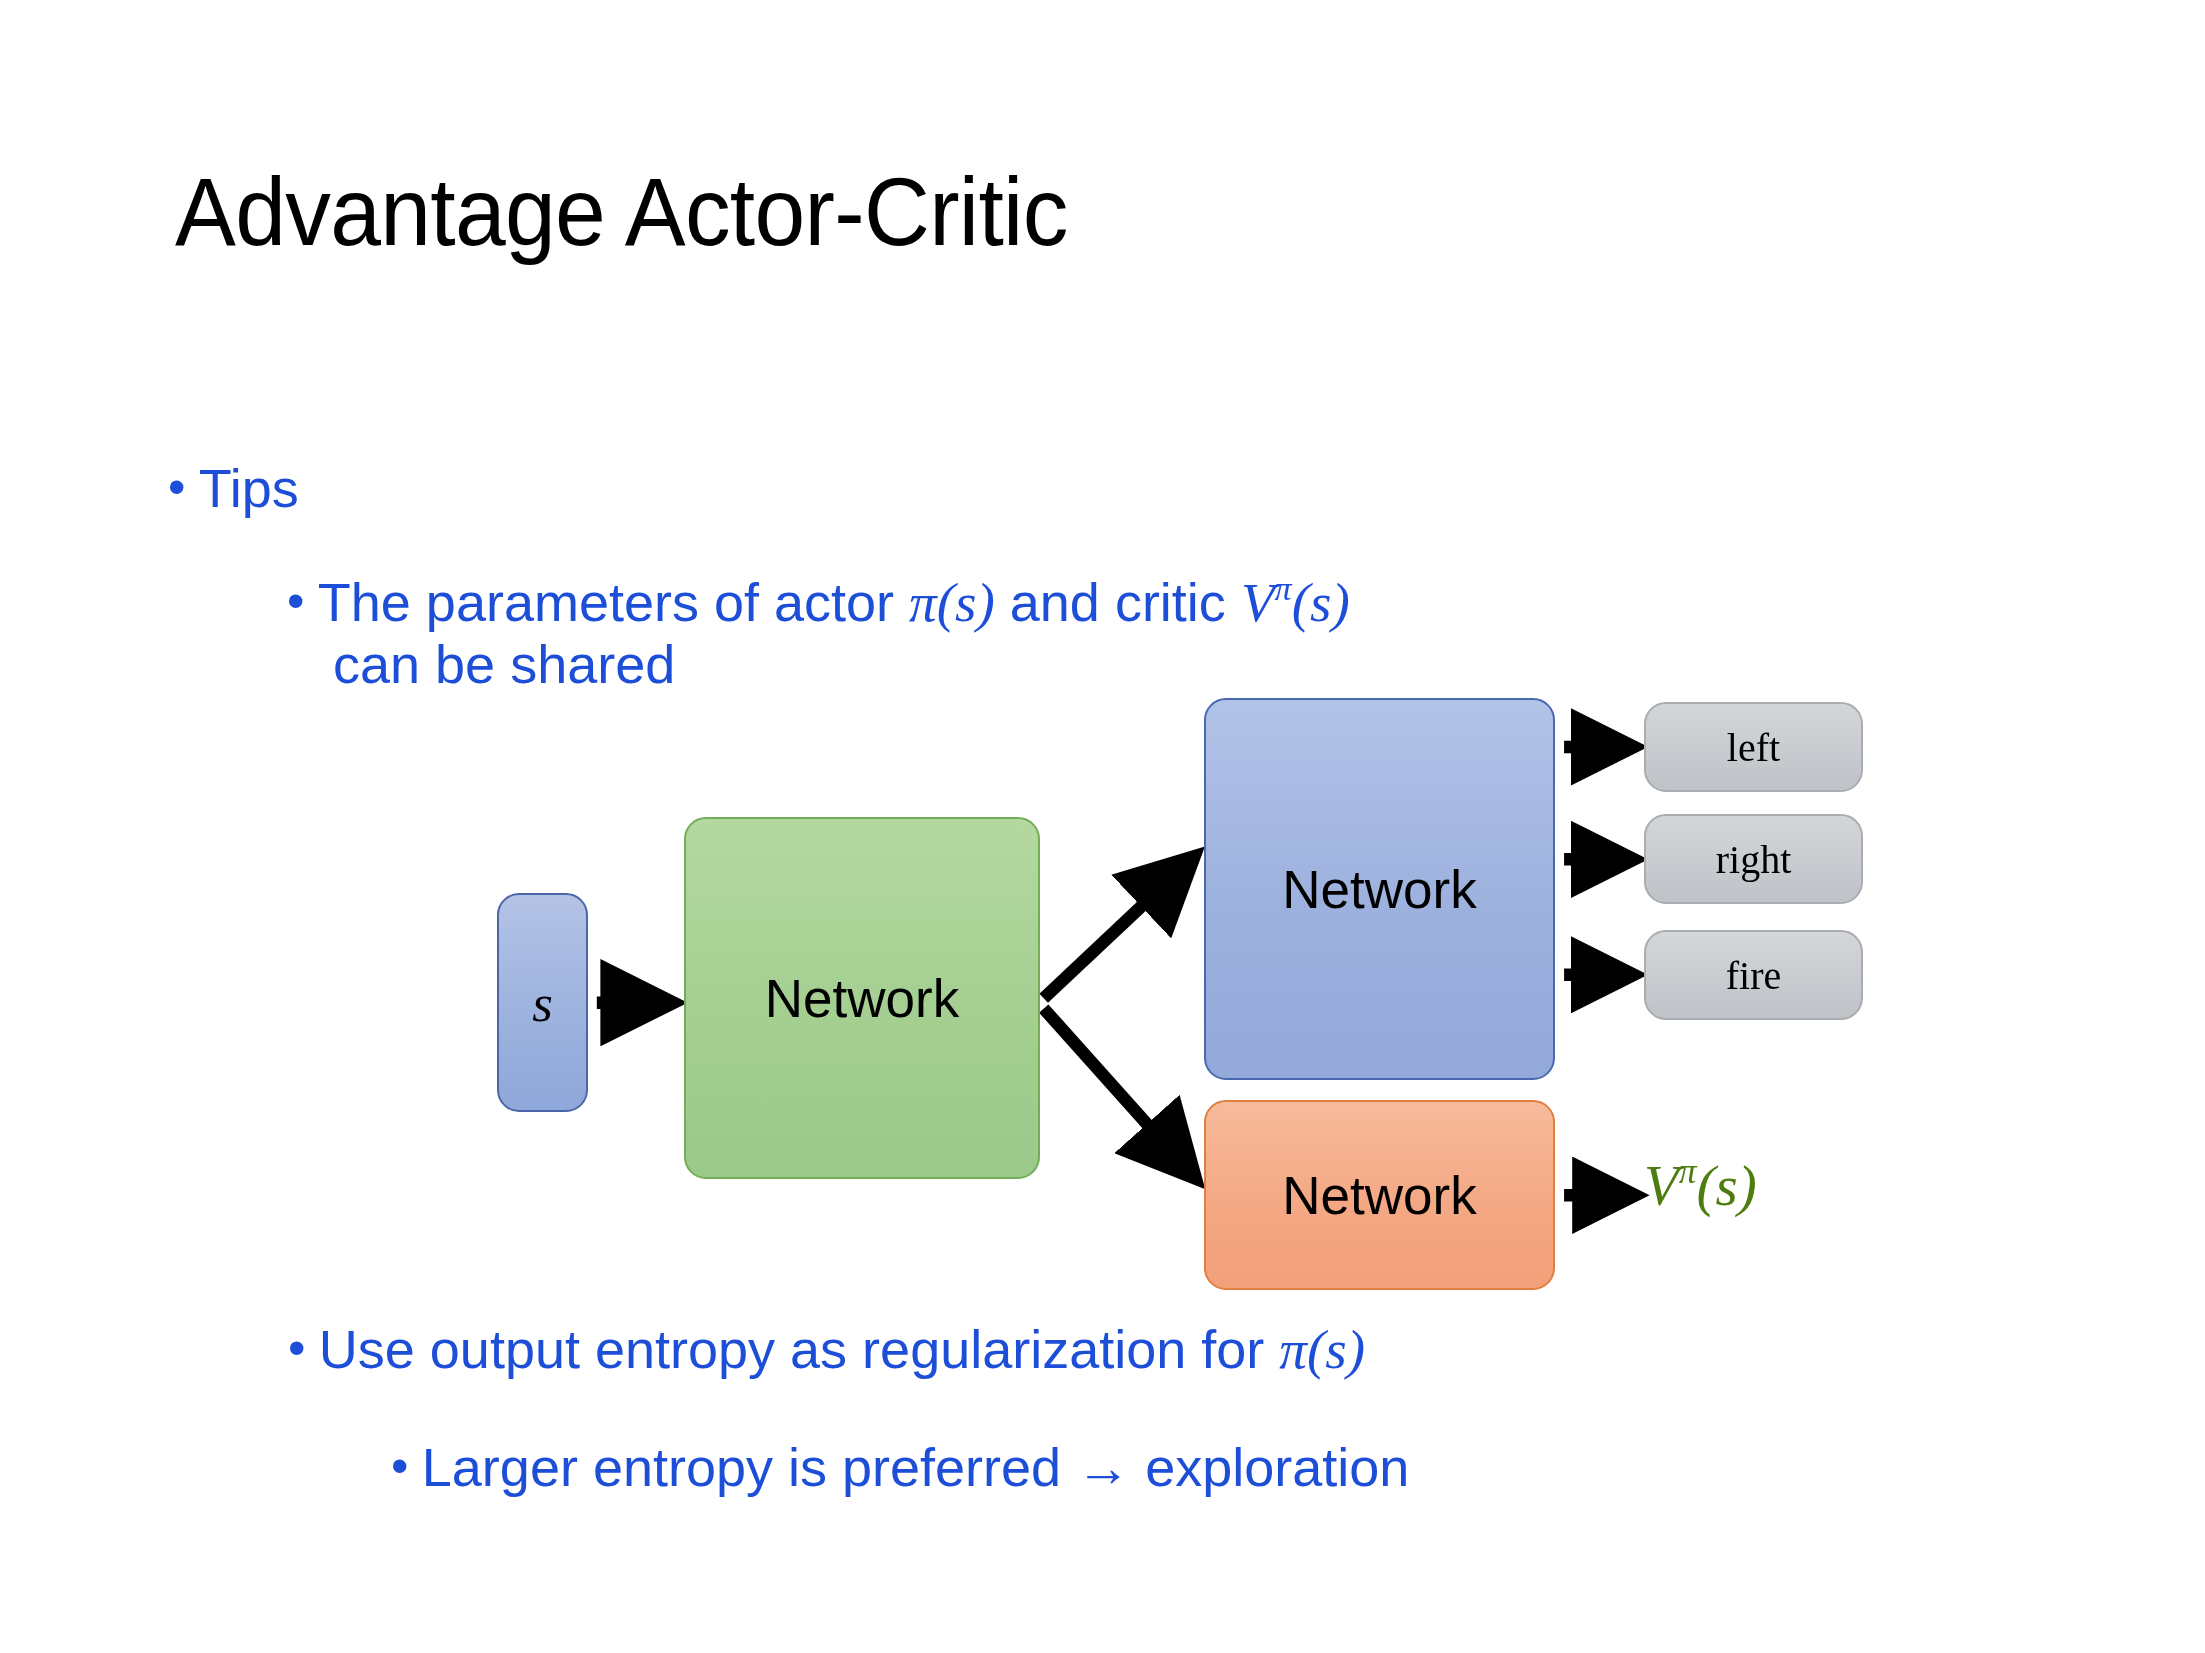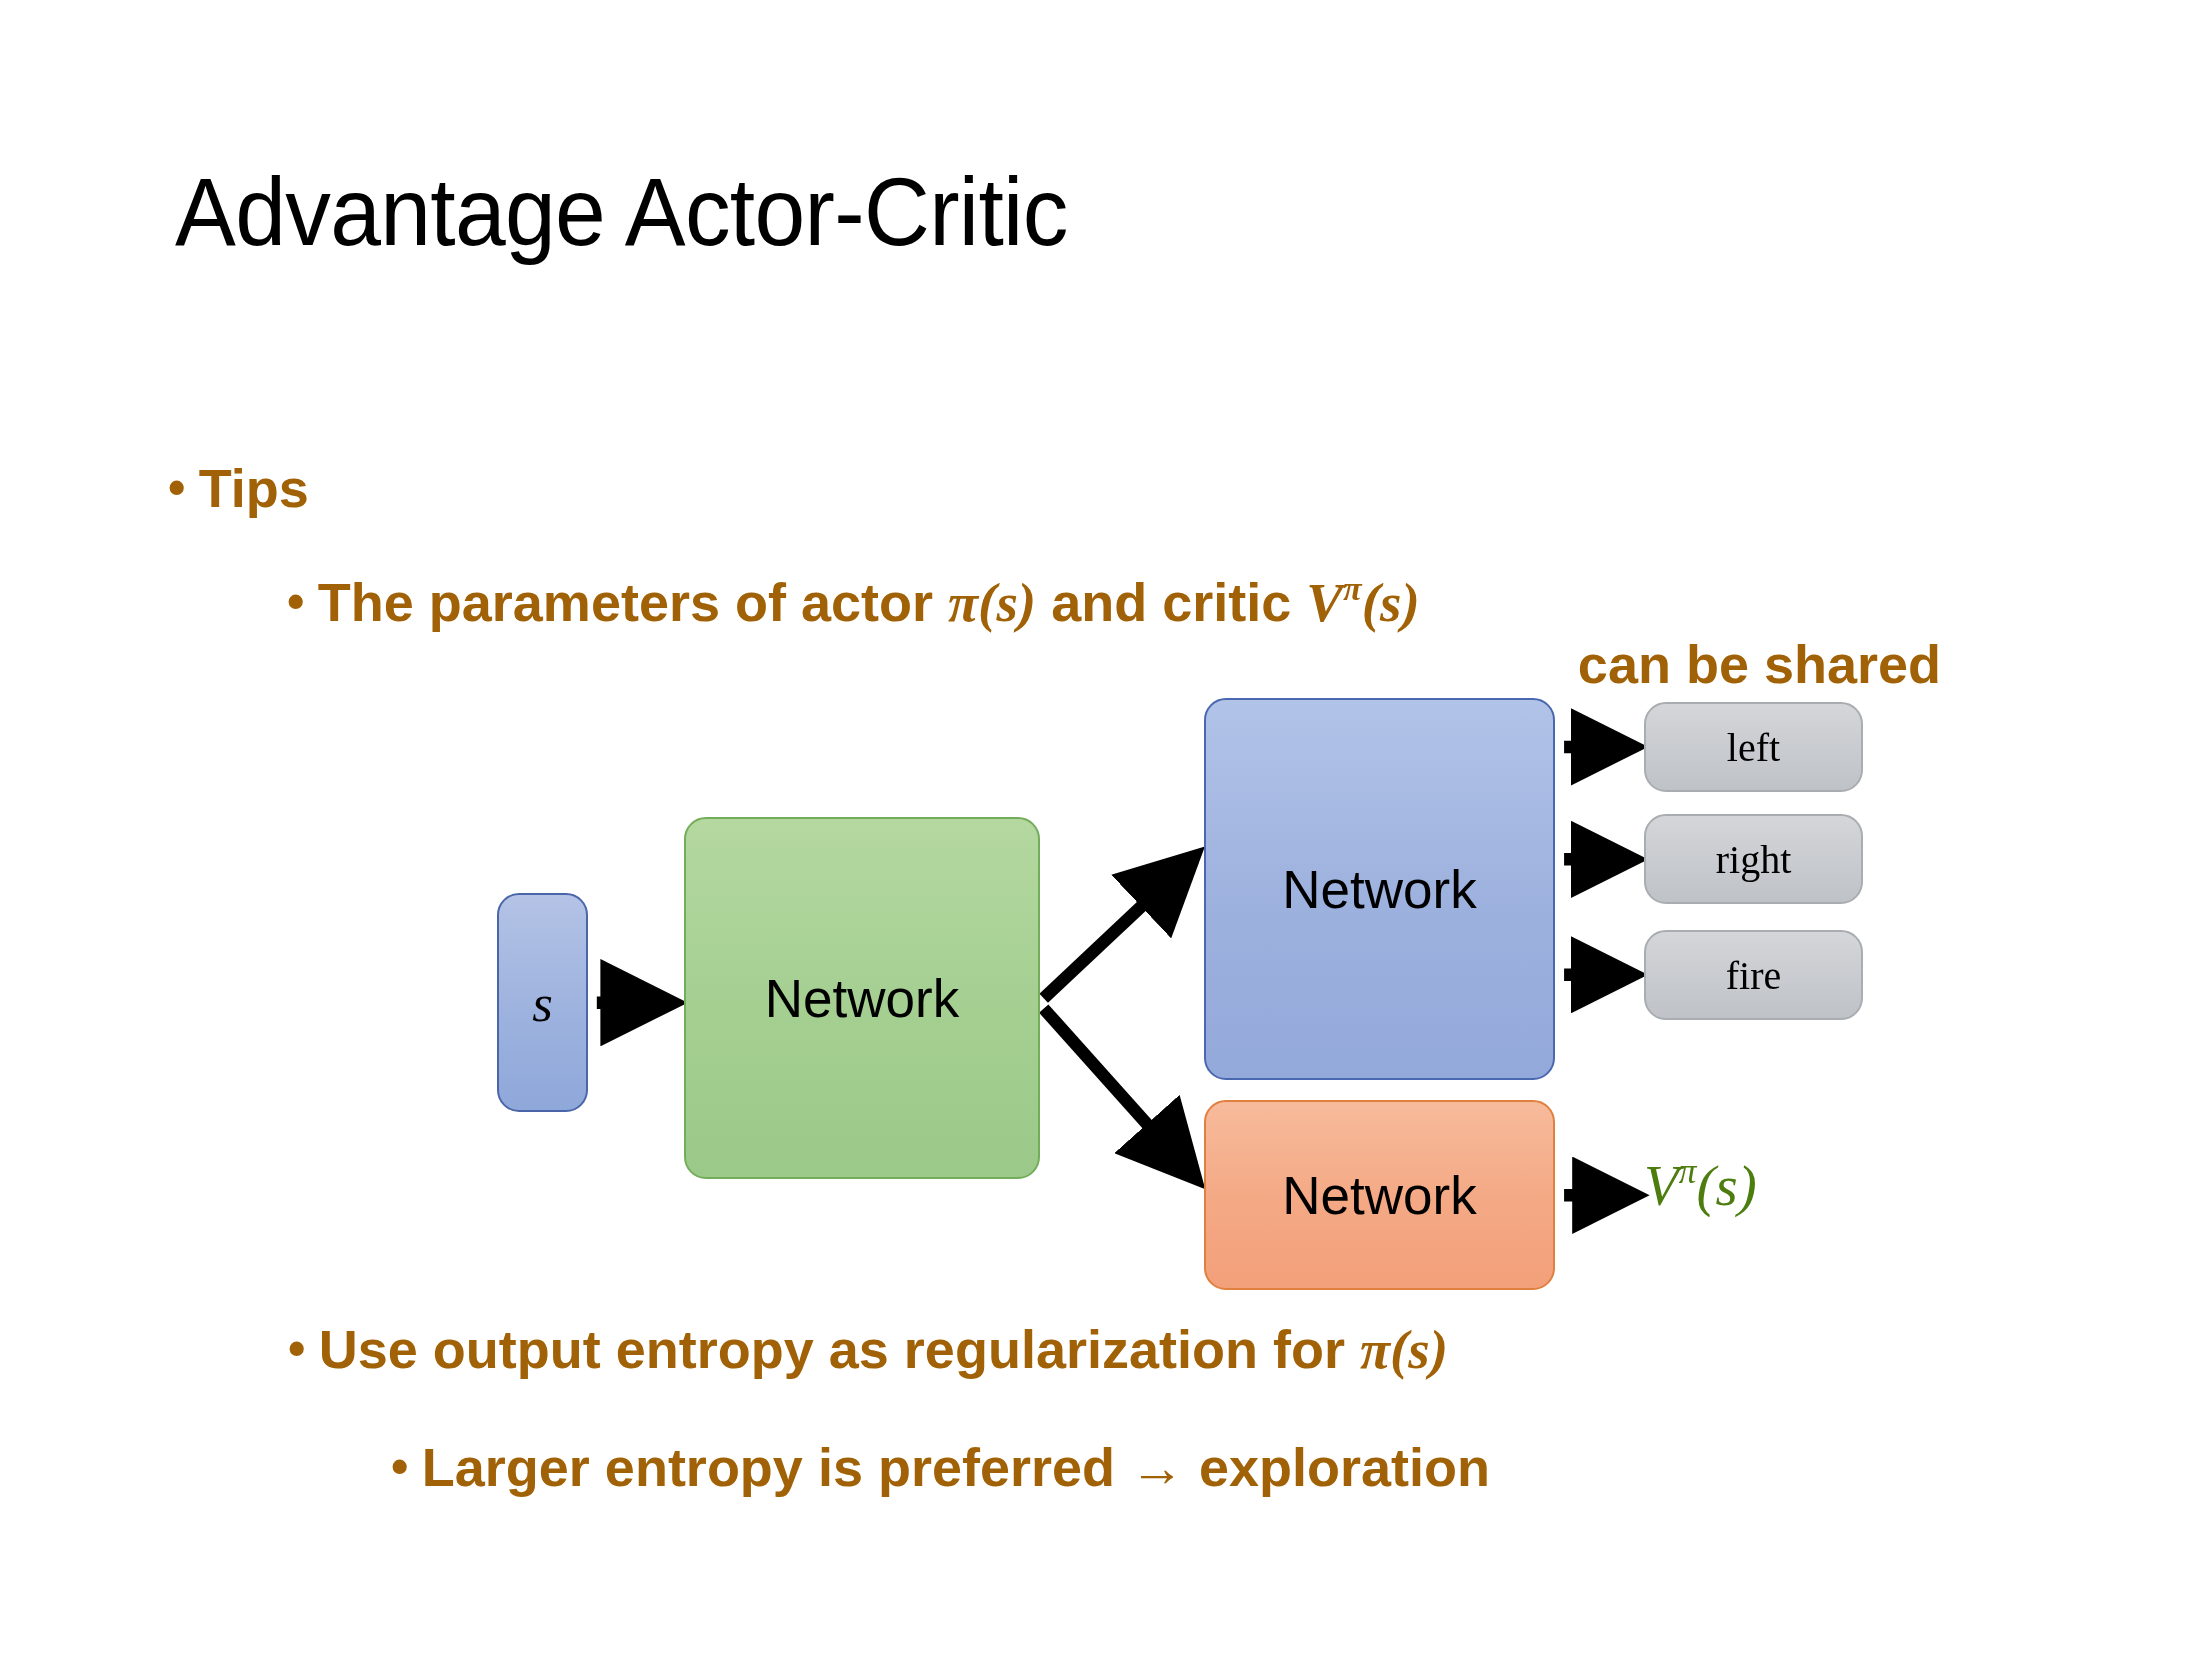--- a/index.html
+++ b/index.html
@@ -31,23 +31,23 @@
     letter-spacing: -0.7px;
     color: #000000;
     white-space: nowrap;
     transform: scaleX(0.94);
     transform-origin: left top;
   }
 
   
   .bullet {
     position: absolute;
-    color: #a16207;
-    font-family: "Liberation Sans", sans-serif;
-    font-weight: 700;
+    color: #1d4ed8;
+    font-family: "Liberation Sans", sans-serif;
+    font-weight: 400;
     line-height: 1.12;
     white-space: nowrap;
   }
   .bullet .dot {
     display: inline-block;
     width: 0.62em;
     font-size: 0.92em;
     vertical-align: 0.06em;
   }
   .bullet .txt { display: inline; }
@@ -62,21 +62,20 @@
   #bullet-shared {
     left: 287px;
     top: 570px;
     font-size: 54px;
     white-space: normal;
     width: 1654px;
   }
   #bullet-shared .line2 {
     display: block;
     padding-left: 46px;
-    text-align: right;
   }
   
   #bullet-entropy {
     left: 288px;
     top: 1319px;
     font-size: 54px;
   }
   
   #bullet-larger {
     left: 391px;

